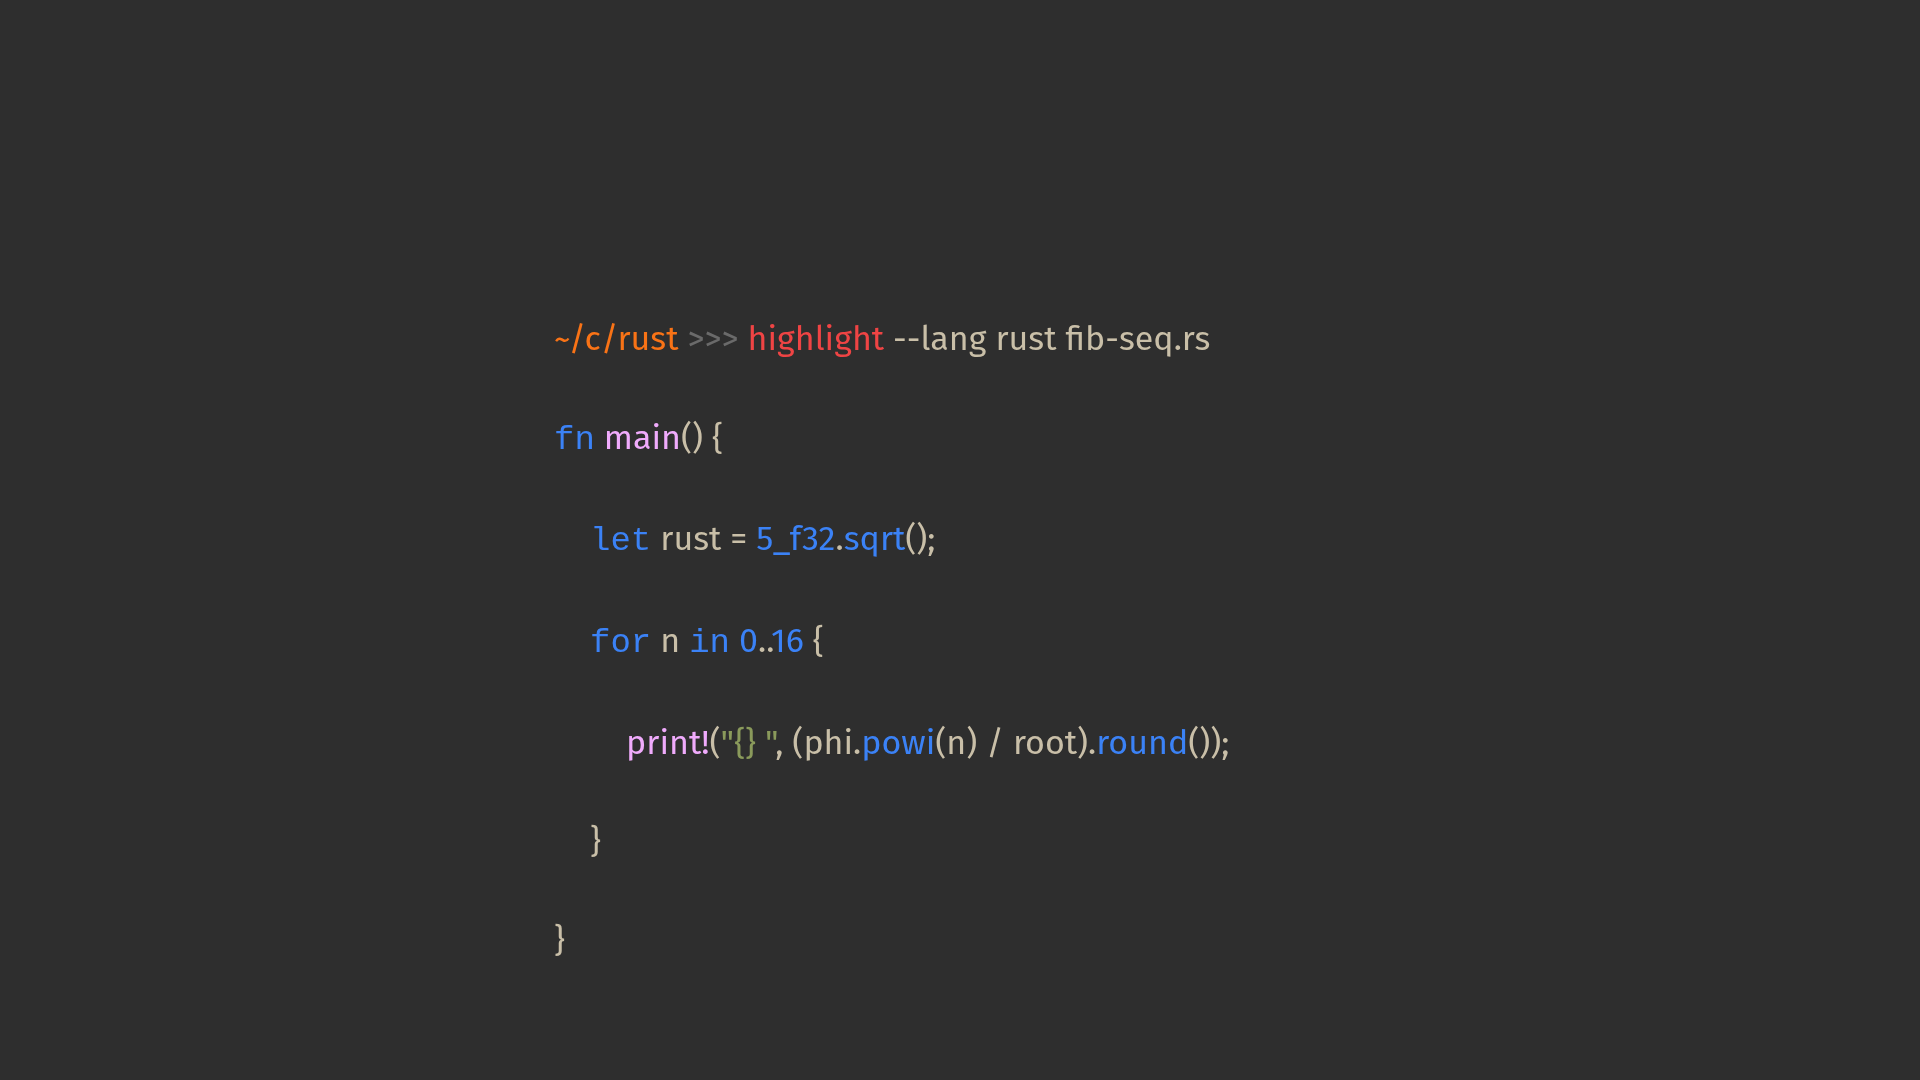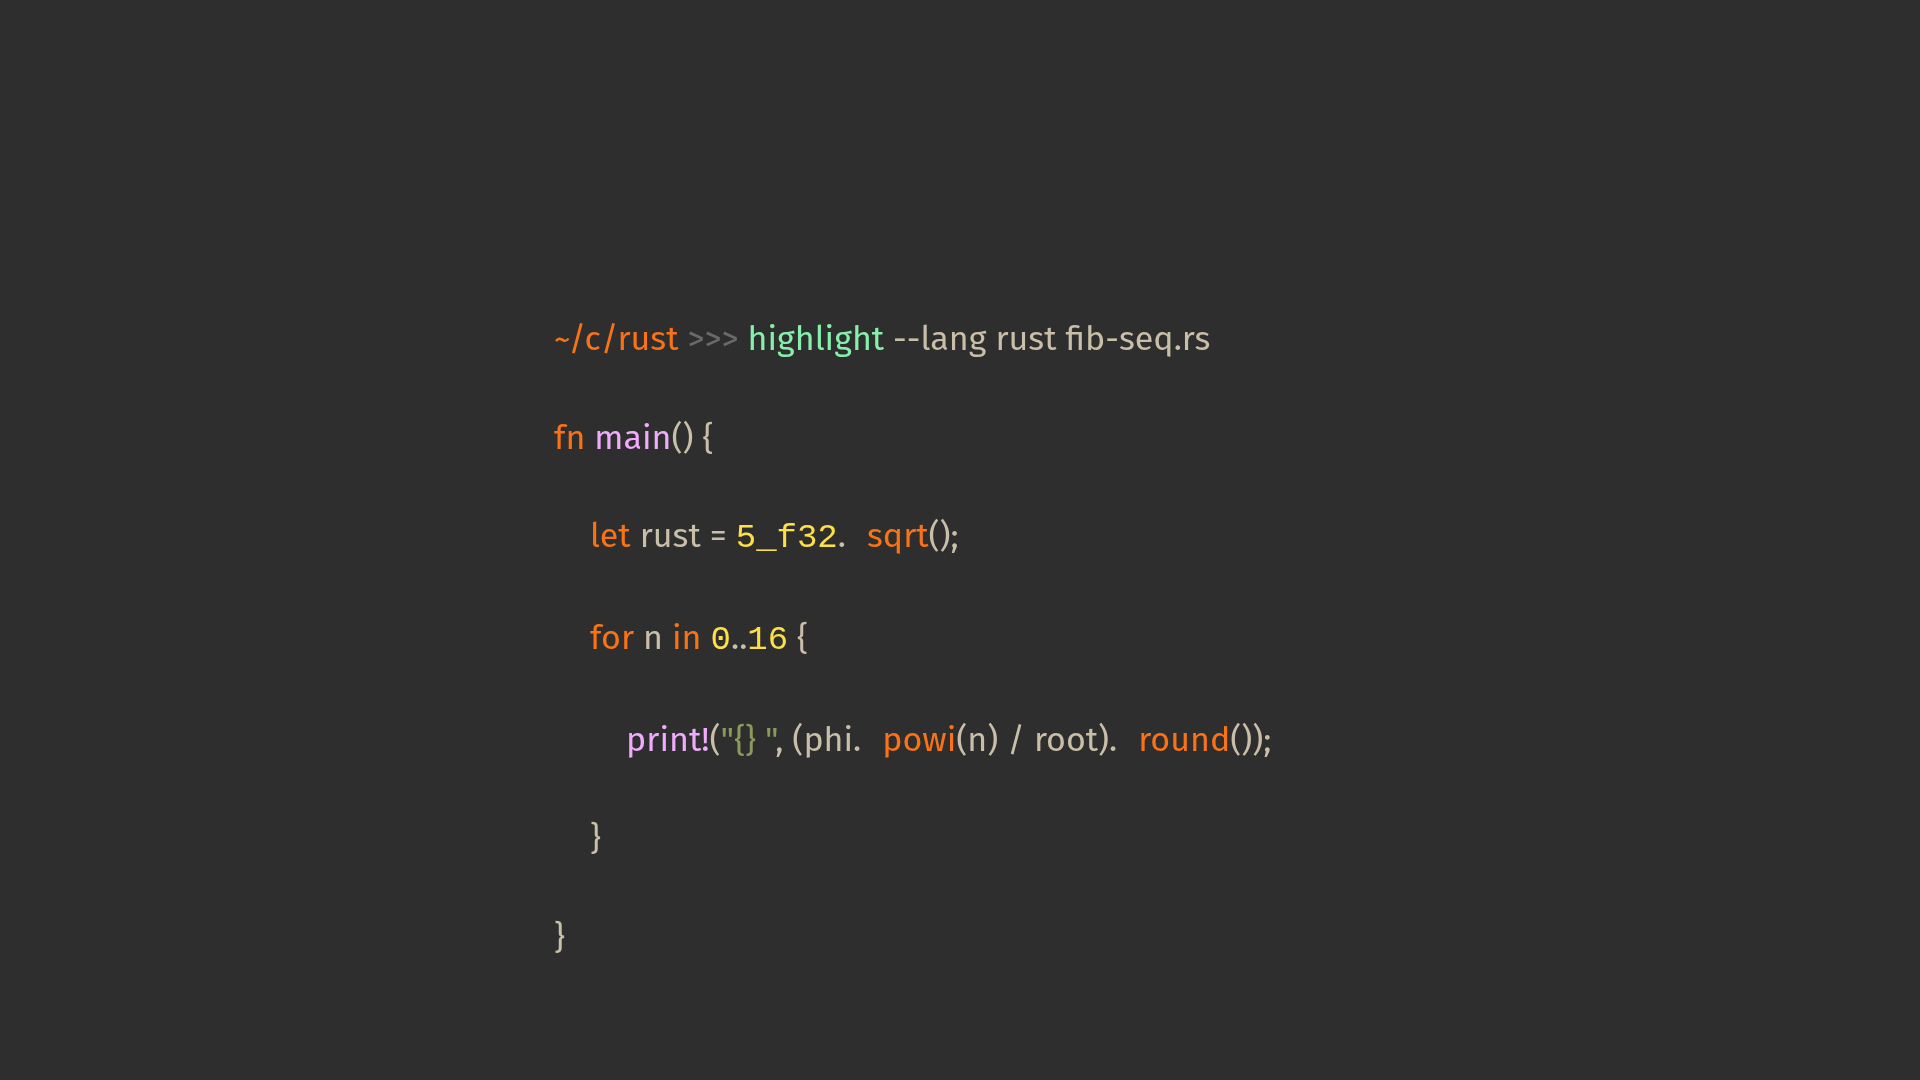--- a/index.html
+++ b/index.html
@@ -15,26 +15,26 @@
     font-size: 34px;
     line-height: 1.45;
     color: #c9bfa8;
     white-space: pre;
     position: absolute;
     top: 265px;
     left: 554px;
   }
   .path    { color: #f97316; }
   .arrows  { color: #6a6a6a; }
-  .cmd     { color: #86efac; }
+  .cmd     { color: #ef4444; }
   .args    { color: #c9bfa8; margin-top: 38px; }
-  .keyword { color: #f97316; }
+  .keyword { color: #3b82f6; font-family: Liberation Mono, monospace; }
   .fname   { color: #f0abfc; }
-  .num     { color: #fde047; font-family: Liberation Mono, monospace; }
-  .method  { color: #f97316; margin-left: 21px; }
+  .num     { color: #3b82f6; }
+  .method  { color: #3b82f6; }
   .string  { color: #8a9a5b; }
   .plain   { color: #c9bfa8; }
 </style>
 </head>
 <body>
 
 <div class="terminal">
 <div><span class="path">~/c/rust</span> <span class="arrows">&gt;&gt;&gt;</span> <span class="cmd">highlight</span><span class="args"> --lang rust fib-seq.rs</span></div>
 <div><span class="keyword">fn</span><span class="plain"> </span><span class="fname">main</span><span class="plain">() {</span></div>
 <div><span class="plain">    </span><span class="keyword">let</span><span class="plain"> rust = </span><span class="num">5_f32</span><span class="plain">.</span><span class="method">sqrt</span><span class="plain">();</span></div>

